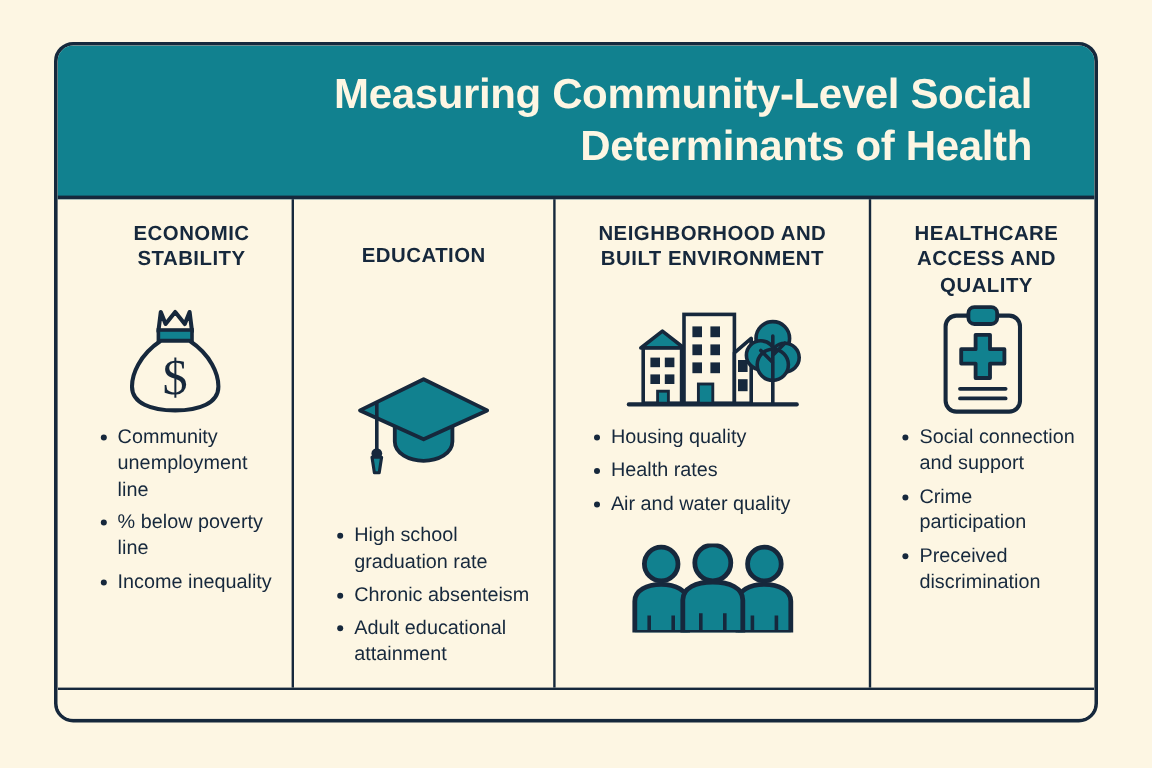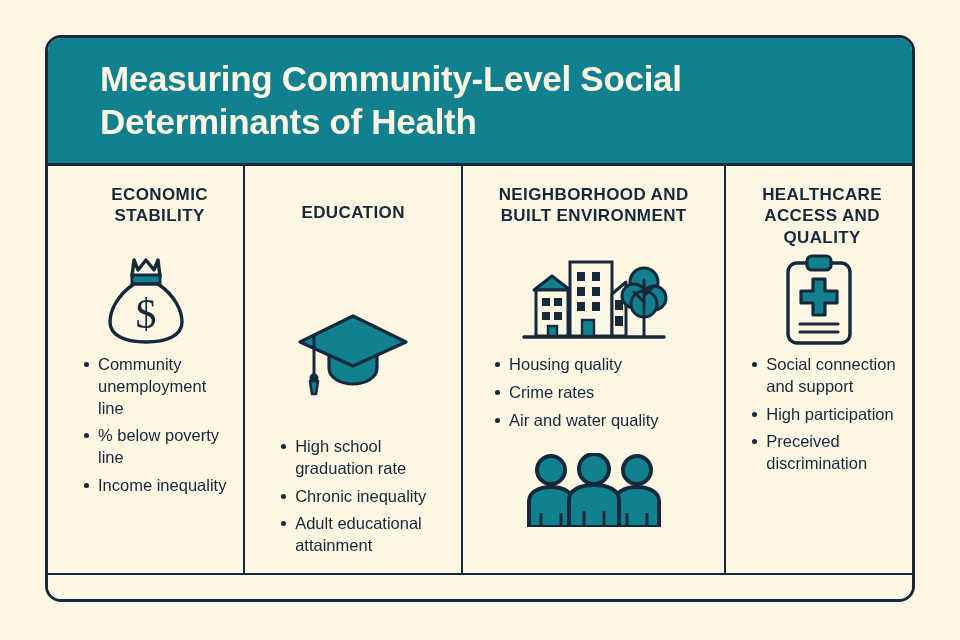--- a/index.html
+++ b/index.html
@@ -47,21 +47,21 @@
     box-sizing: border-box;
     display: flex;
     align-items: center;
     justify-content: center;
   }
   .header-title {
     color: #fdf6e3;
     font-size: 35px;
     font-weight: bold;
     line-height: 1.22;
-    text-align: left;
+    text-align: right;
     letter-spacing: -0.3px;
     padding: 0 28px;
     max-width: 760px;
   }
 
   
   .columns {
     position: absolute;
     left: 0;
     top: 128px;
@@ -194,21 +194,21 @@
               <path d="M35 36 L35 64 C35 74 47 80 59 80 C71 80 83 74 83 64 L83 36 Z" fill="#11818f" stroke="#16283c" stroke-width="3.2" stroke-linejoin="round"></path>
               <path d="M59 12 L112 38 L59 62 L6 38 Z" fill="#11818f" stroke="#16283c" stroke-width="3.2" stroke-linejoin="round"></path>
               <path d="M20 31 L20 72" stroke="#16283c" stroke-width="3"></path>
               <circle cx="20" cy="74" r="4.5" fill="#16283c"></circle>
               <path d="M16 77 L24 77 L22 90 L18 90 Z" fill="#11818f" stroke="#16283c" stroke-width="2.6" stroke-linejoin="round"></path>
             </svg>
           </span>
         </div>
         <ul class="bullets">
           <li>High school graduation rate</li>
-          <li>Chronic inequality</li>
+          <li>Chronic absenteism</li>
           <li>Adult educational attainment</li>
         </ul>
       </div>
 
       <div class="col col-2">
         <div class="col-head">NEIGHBORHOOD AND BUILT ENVIRONMENT</div>
         <div class="icon-slot">
           <span>
             <svg width="148" height="96" viewBox="0 0 148 96" fill="none">
 
@@ -237,21 +237,21 @@
               <circle cx="114" cy="44" r="12" fill="#11818f" stroke="#16283c" stroke-width="3"></circle>
               <circle cx="134" cy="46" r="12" fill="#11818f" stroke="#16283c" stroke-width="3"></circle>
               <circle cx="124" cy="52" r="13" fill="#11818f" stroke="#16283c" stroke-width="3"></circle>
               <path d="M124 28 L124 84 M124 44 L134 34 M124 50 L114 40" stroke="#16283c" stroke-width="3" stroke-linecap="round"></path>
               <path d="M4 85 L144 85" stroke="#16283c" stroke-width="3.4" stroke-linecap="round"></path>
             </svg>
           </span>
         </div>
         <ul class="bullets">
           <li>Housing quality</li>
-          <li>Crime rates</li>
+          <li>Health rates</li>
           <li>Air and water quality</li>
         </ul>
         <div class="bottom-icon">
           <span>
             <svg width="150" height="74" viewBox="0 0 150 74" fill="none">
               <circle cx="32" cy="17" r="14" fill="#11818f" stroke="#16283c" stroke-width="4"></circle>
               <path d="M10 74 L10 48 C10 39 20 34 32 34 C44 34 54 39 54 48 L54 74 Z" fill="#11818f" stroke="#16283c" stroke-width="4" stroke-linejoin="round"></path>
               <circle cx="118" cy="17" r="14" fill="#11818f" stroke="#16283c" stroke-width="4"></circle>
               <path d="M96 74 L96 48 C96 39 106 34 118 34 C130 34 140 39 140 48 L140 74 Z" fill="#11818f" stroke="#16283c" stroke-width="4" stroke-linejoin="round"></path>
               <circle cx="75" cy="16" r="15" fill="#11818f" stroke="#16283c" stroke-width="4"></circle>
@@ -269,21 +269,21 @@
             <svg width="78" height="94" viewBox="0 0 78 94" fill="none">
               <rect x="8" y="10" width="62" height="80" rx="9" fill="#fdf6e3" stroke="#16283c" stroke-width="3.4"></rect>
               <rect x="27" y="3" width="24" height="14" rx="5" fill="#11818f" stroke="#16283c" stroke-width="3.2"></rect>
               <path d="M33 26 L45 26 L45 38 L57 38 L57 50 L45 50 L45 62 L33 62 L33 50 L21 50 L21 38 L33 38 Z" fill="#11818f" stroke="#16283c" stroke-width="3.2" stroke-linejoin="round"></path>
               <path d="M20 71 L58 71 M20 79 L58 79" stroke="#16283c" stroke-width="3.2" stroke-linecap="round"></path>
             </svg>
           </span>
         </div>
         <ul class="bullets">
           <li>Social connection and support</li>
-          <li>High participation</li>
+          <li>Crime participation</li>
           <li>Preceived discrimination</li>
         </ul>
       </div>
 
     </div>
 
     <div class="footer-strip"></div>
   </div>
 </div>
 

